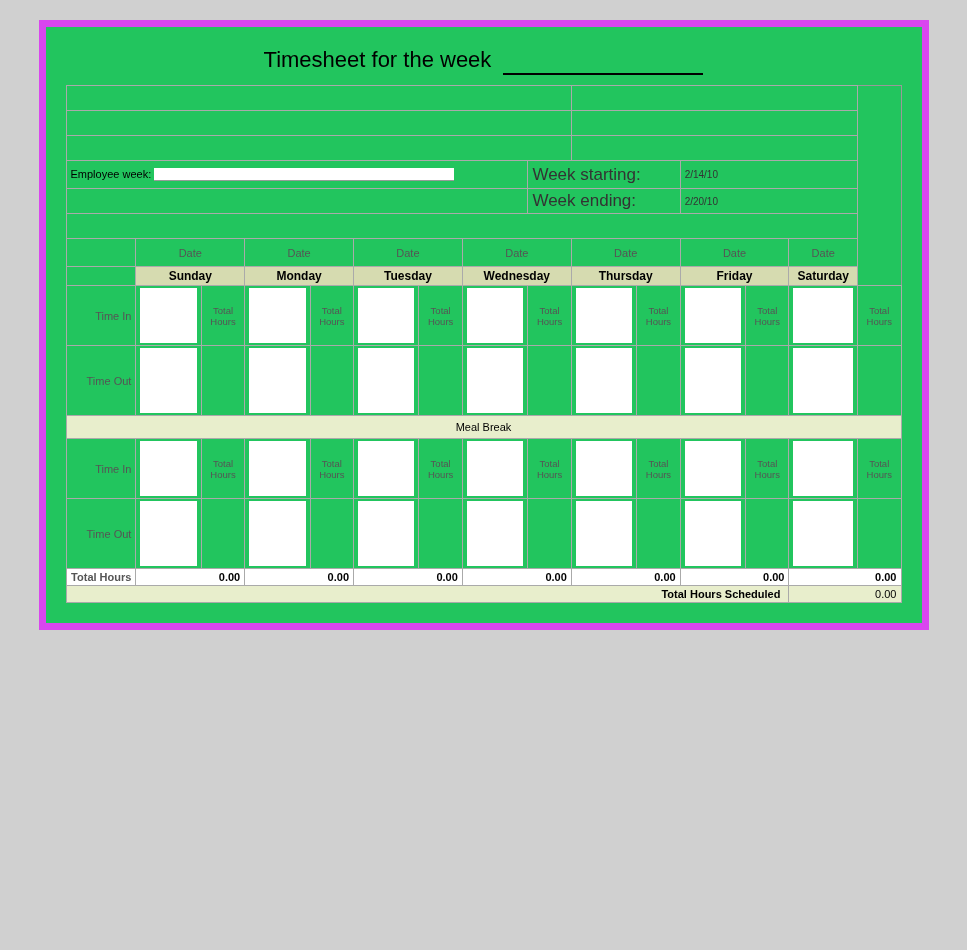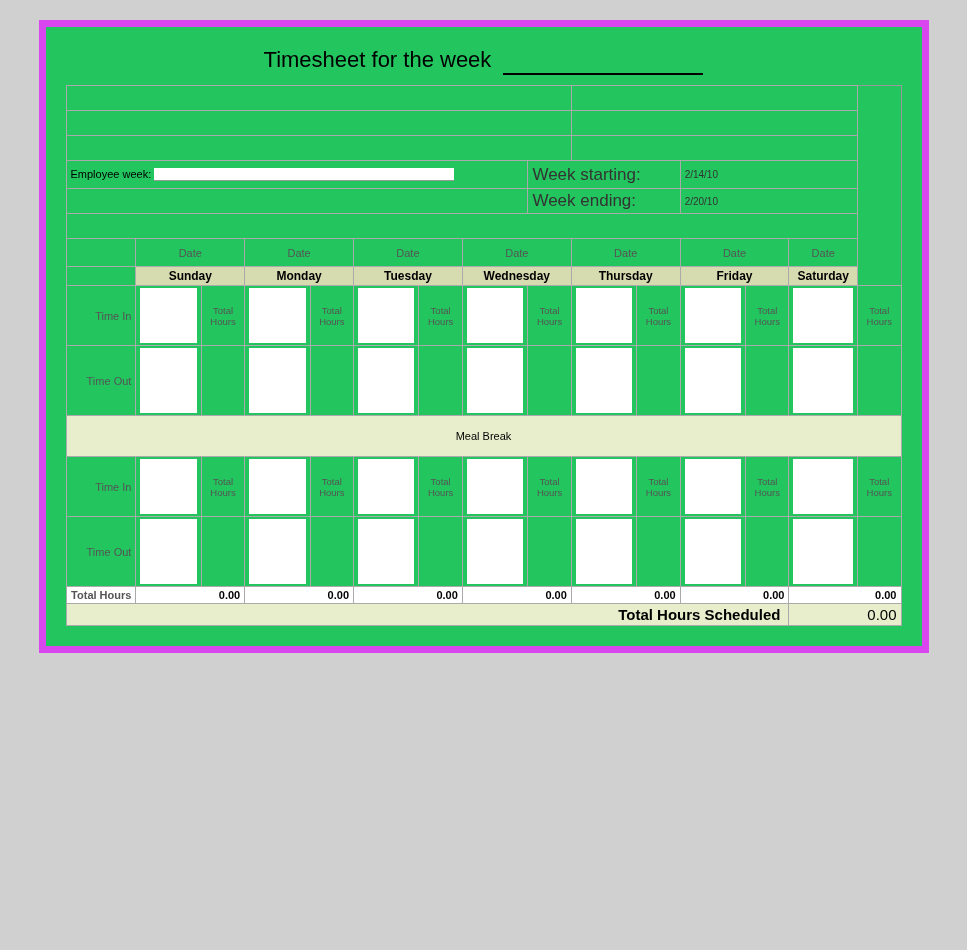--- a/index.html
+++ b/index.html
@@ -68,34 +68,34 @@
       padding: 4px 2px;
     }
     .time-input-cell {
       height: 60px;
       min-width: 40px;
     }
     .meal-break-row td {
       background-color: #e8eecc;
       text-align: center;
       font-size: 11px;
-      padding: 14px;
+      padding: 5px;
     }
     .total-row td {
       background-color: #fff;
       font-weight: bold;
       font-size: 11px;
     }
     .total-value-cell {
       text-align: right;
       background-color: #fff;
     }
     .scheduled-row td {
       background-color: #e8eecc;
-      font-size: 15px;
+      font-size: 11px;
     }
     .scheduled-label {
       text-align: right;
       font-weight: bold;
       padding-right: 8px;
     }
     .employee-row td {
       height: 28px;
     }
     .week-info-label {

